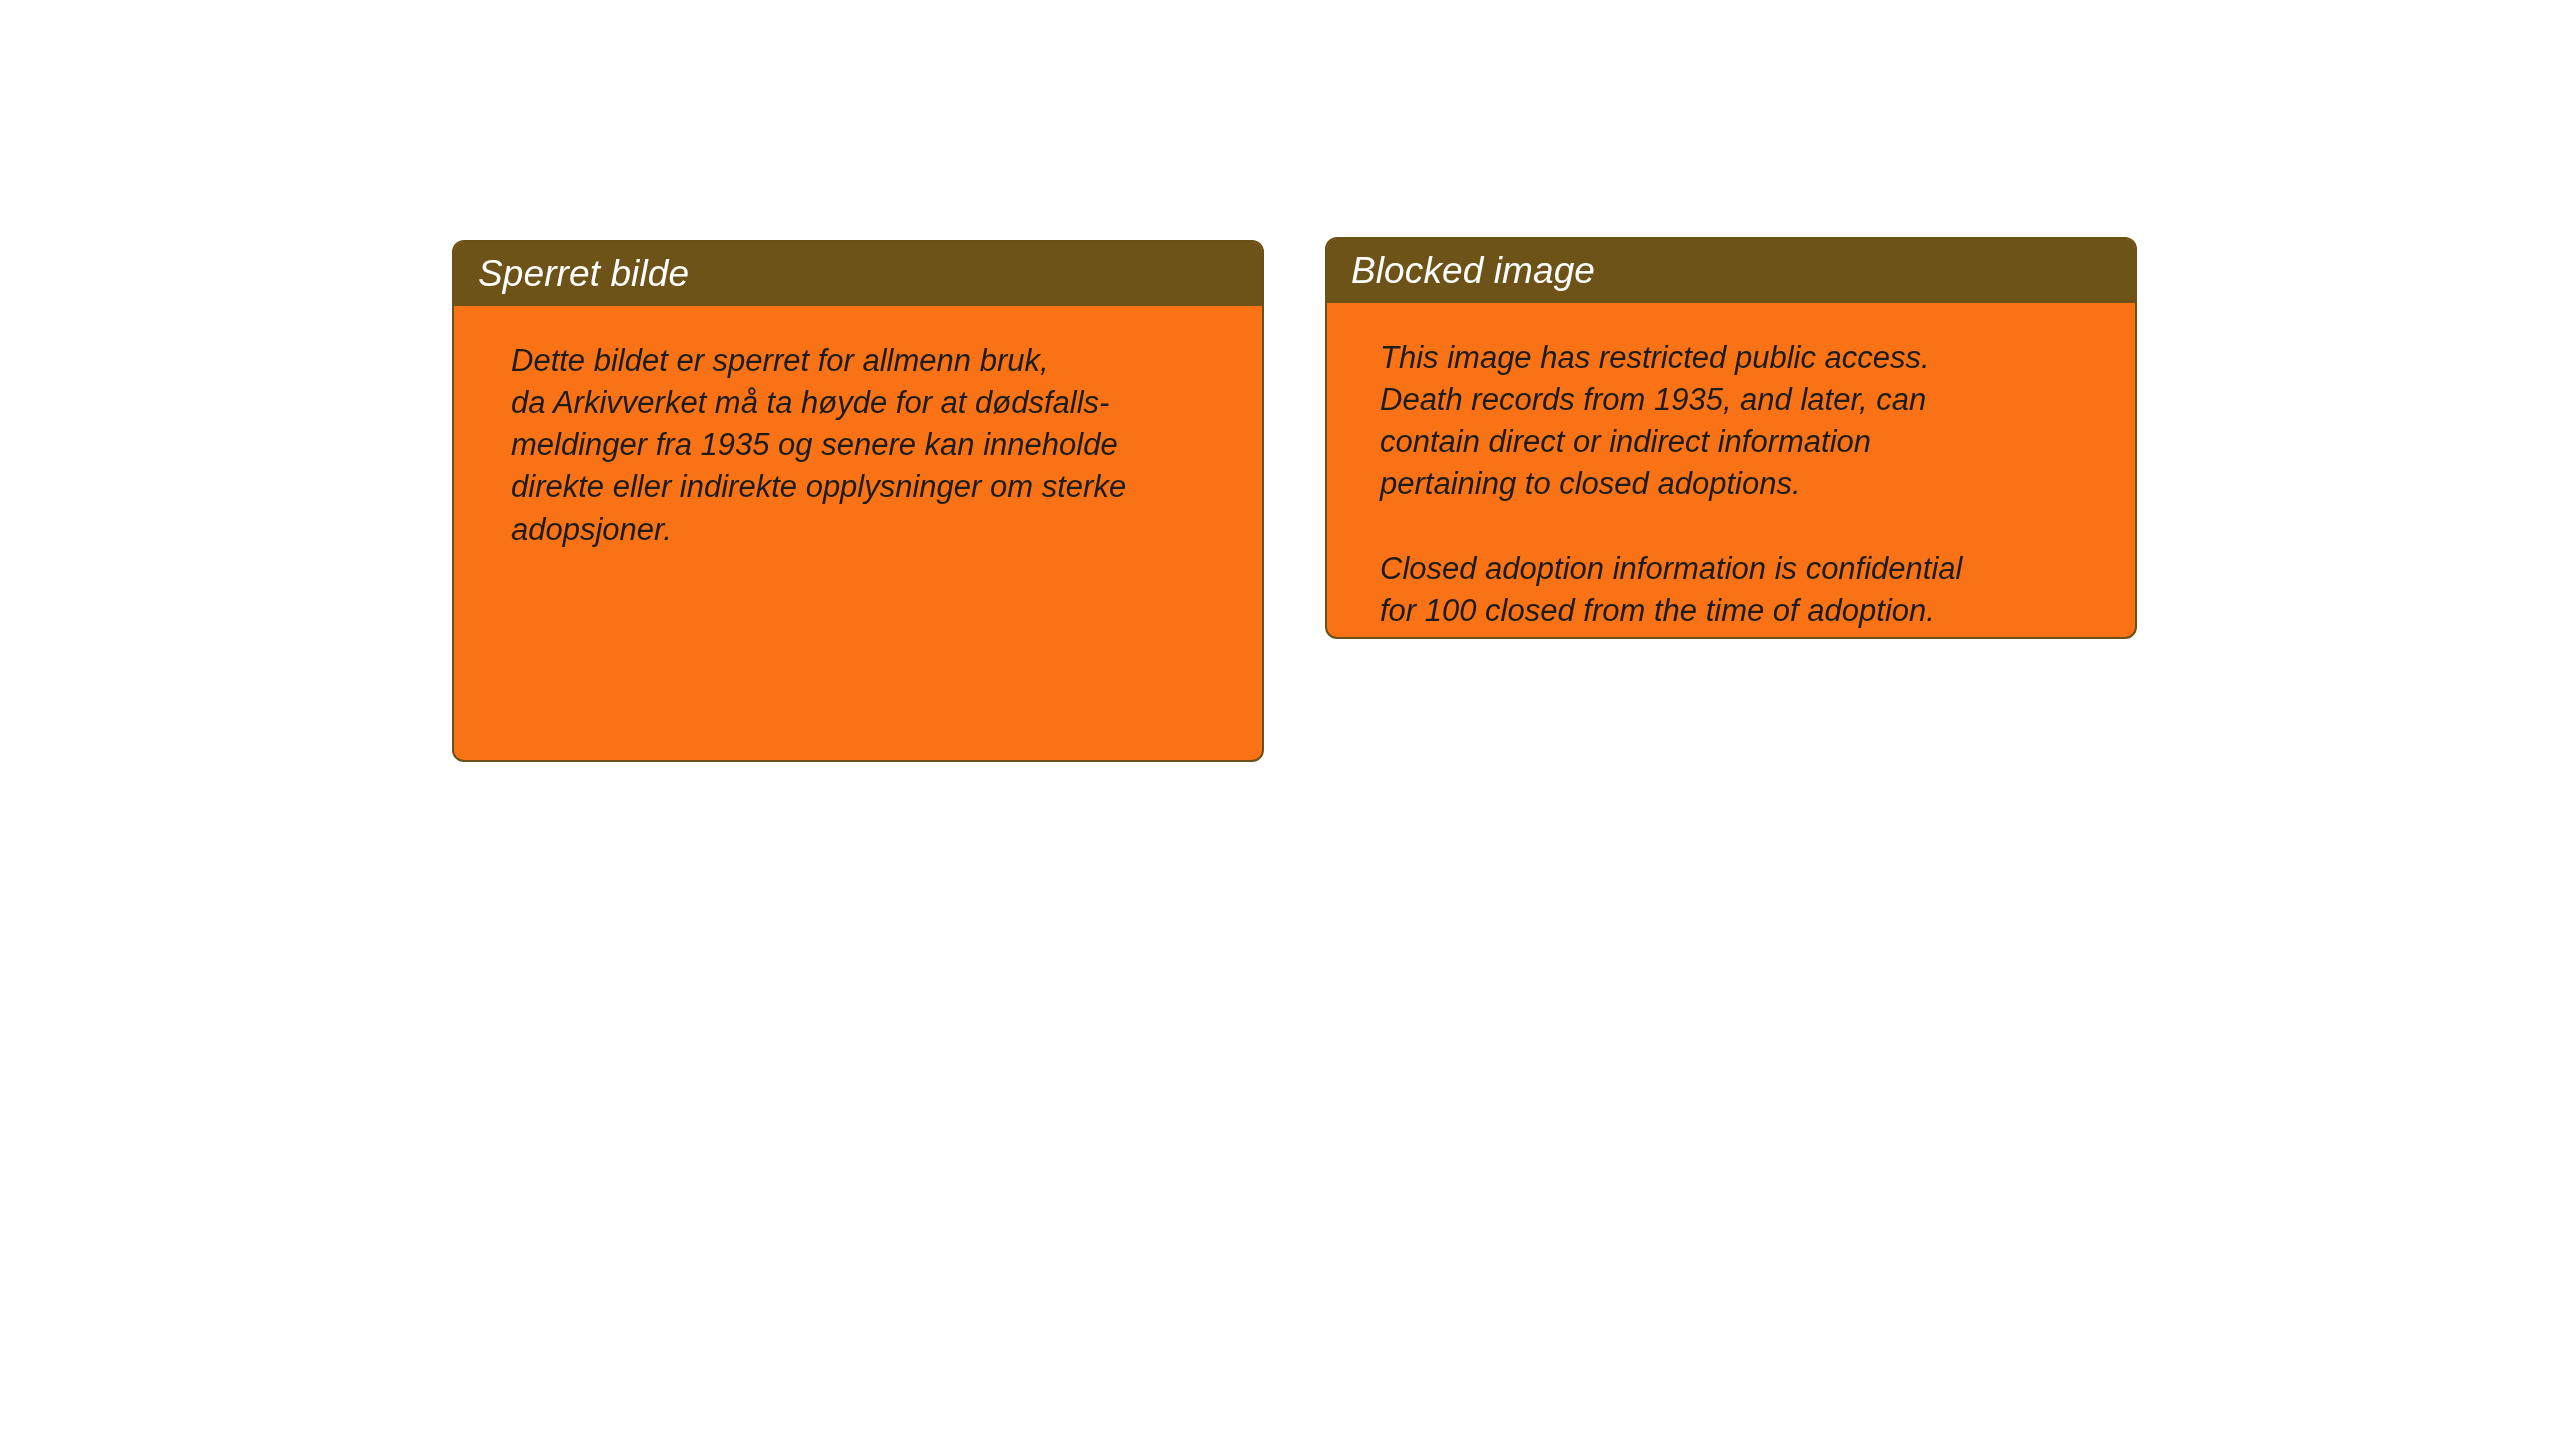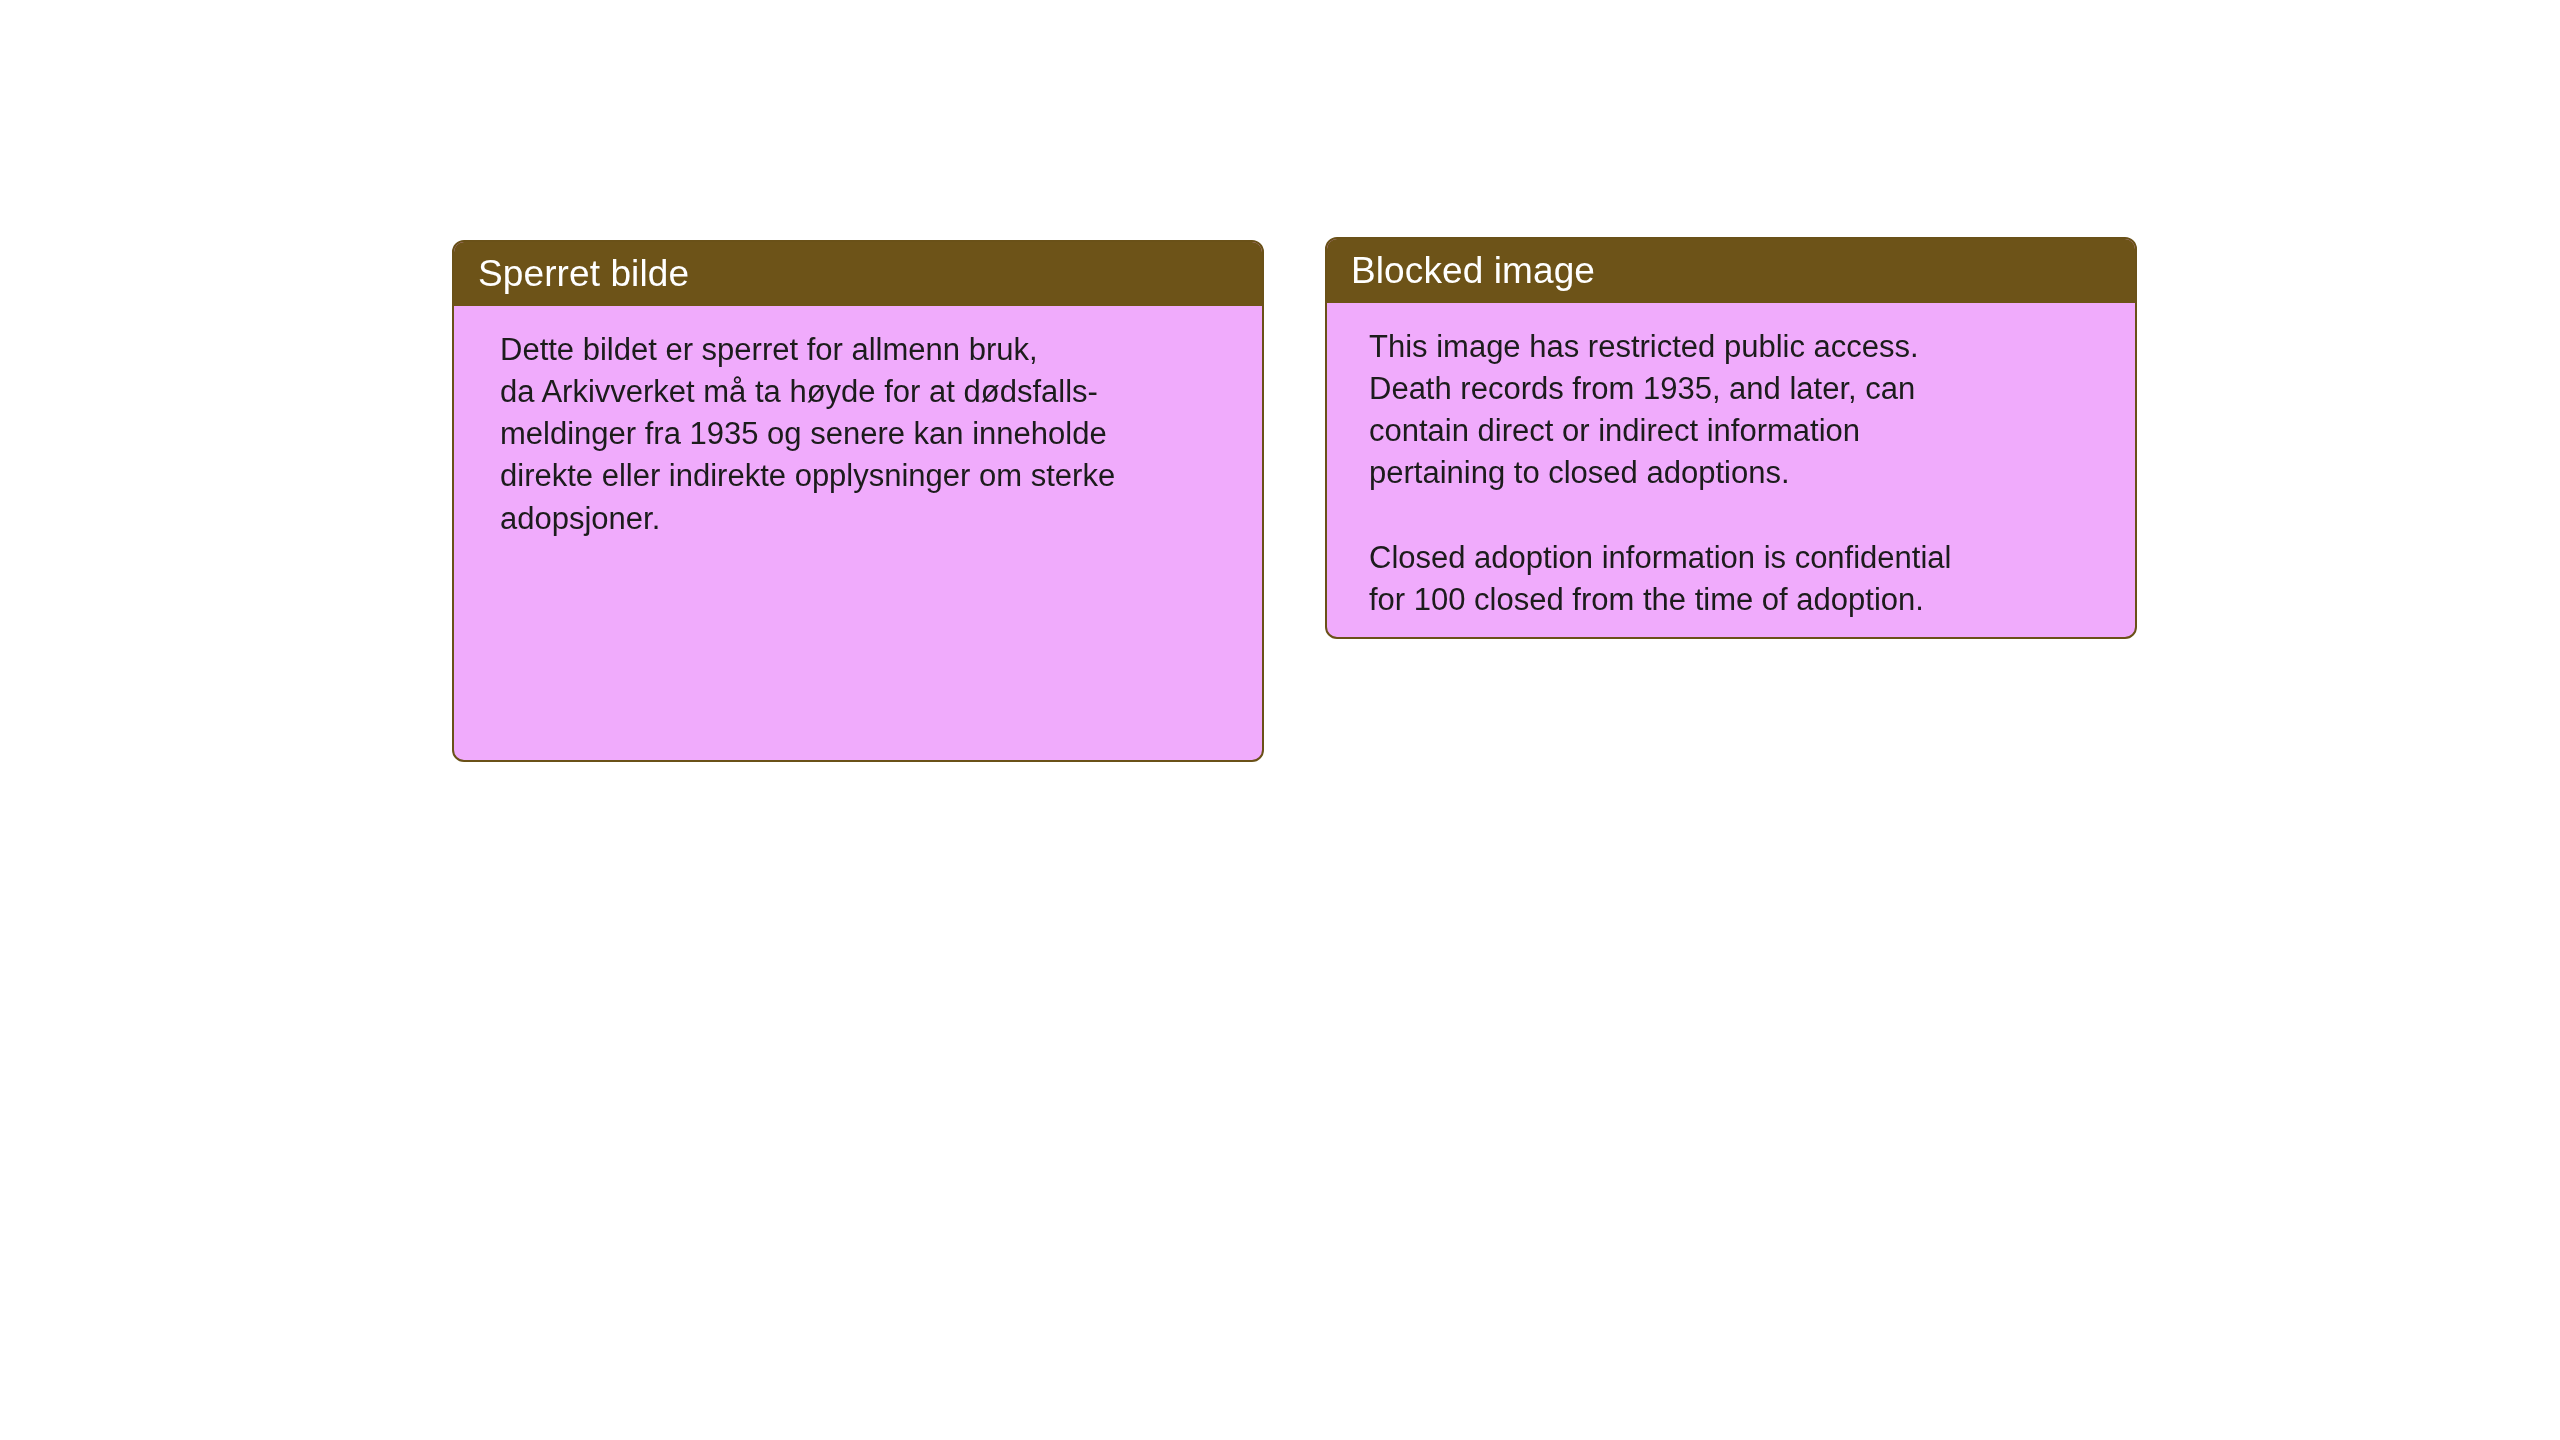--- a/index.html
+++ b/index.html
@@ -17,24 +17,25 @@
 
   .stage {
     position: relative;
     width: 2560px;
     height: 1440px;
   }
 
   .panel {
     position: absolute;
     box-sizing: border-box;
-    background: #f0abfc;
+    background: #f97316;
     border: 2px solid #6a5118;
     border-radius: 12px;
     overflow: hidden;
+    font-style: italic;
   }
 
   .panel-header {
     box-sizing: border-box;
     background: #6d5318;
     color: #ffffff;
     font-size: 37px;
     line-height: 1.0;
     padding: 13px 0 14px 24px;
     letter-spacing: 0.1px;
@@ -43,21 +44,21 @@
 
   .panel-body {
     box-sizing: border-box;
     padding: 22px 26px 0 45px;
     color: #1c1c1c;
     font-size: 31px;
     line-height: 1.36;
   }
 
   .panel-body p {
-    margin: 1px;
+    margin: 12px;
     white-space: pre-line;
   }
 
   .panel-body p + p {
     margin-top: 1.36em;
   }
 
   
   #panel-blocked-image-no {
     left: 452px;

